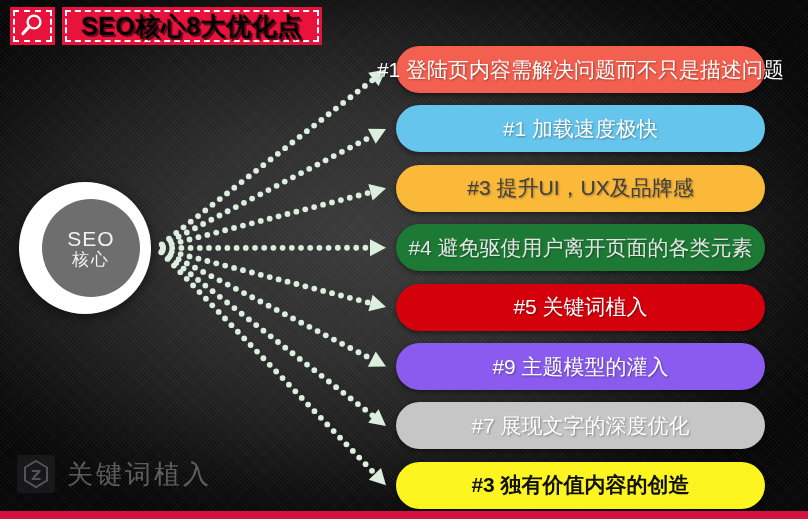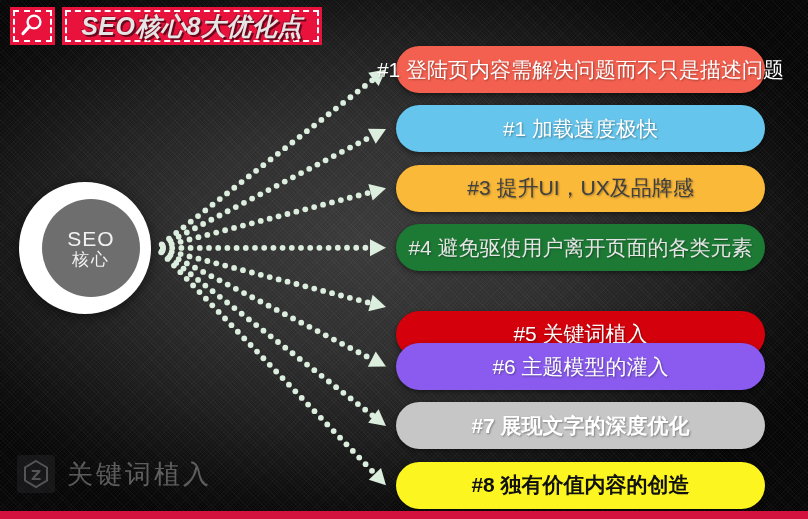--- a/index.html
+++ b/index.html
@@ -41,26 +41,25 @@
     background:#e8123c;
     box-sizing:border-box;
   }
   #title-box .dash{
     position:absolute;left:3px;top:3px;right:3px;bottom:3px;
     border:2px dashed #ffffff;
   }
   #title-text{
     position:absolute;left:0;right:0;top:0;bottom:0;
     display:flex;align-items:center;justify-content:center;
-    color:#e5e5e5;
+    color:#000000;
     font-size:25px;font-weight:bold;
     letter-spacing:.5px;
     text-shadow:2px 2px 0 rgba(0,0,0,.55), -1px -1px 0 rgba(0,0,0,.25);
     white-space:nowrap;
-    font-style:italic;
   }
 
   
   #core-circle{
     position:absolute;left:19px;top:182px;width:132px;height:132px;
     border-radius:50%;
     background:#ffffff;
     box-shadow:0 3px 14px rgba(0,0,0,.55);
   }
   #core-inner{
@@ -388,31 +387,31 @@
       </div>
       <div class="bar" style="top: 105.4px; background: rgb(102, 197, 236);">
         <span class="lbl" style="color: rgb(255, 255, 255);">#1 加载速度极快</span>
       </div>
       <div class="bar" style="top: 164.8px; background: rgb(251, 185, 58);">
         <span class="lbl" style="color: #404040;">#3 提升UI，UX及品牌感</span>
       </div>
       <div class="bar" style="top: 224.2px; background: rgb(29, 122, 53);">
         <span class="lbl" style="color: #e5e5e5;">#4 避免驱使用户离开页面的各类元素</span>
       </div>
-      <div class="bar" style="top: 283.6px; background: rgb(212, 0, 12); margin-top: 27px;">
+      <div class="bar" style="top: 283.6px; background: rgb(212, 0, 12);">
         <span class="lbl" style="color: rgb(255, 255, 255);">#5 关键词植入</span>
       </div>
       <div class="bar" style="top: 343px; background: rgb(138, 91, 238);">
-        <span class="lbl" style="color: rgb(255, 255, 255);">#6 主题模型的灌入</span>
+        <span class="lbl" style="color: rgb(255, 255, 255);">#9 主题模型的灌入</span>
       </div>
       <div class="bar" style="top: 402.4px; background: rgb(198, 198, 198);">
-        <span class="lbl" style="color: rgb(255, 255, 255); font-weight: bold;">#7 展现文字的深度优化</span>
+        <span class="lbl" style="color: rgb(255, 255, 255);">#7 展现文字的深度优化</span>
       </div>
       <div class="bar dark" style="top: 461.8px; background: rgb(252, 245, 32);">
-        <span class="lbl" style="color: rgb(17, 17, 17);">#8 独有价值内容的创造</span>
+        <span class="lbl" style="color: rgb(17, 17, 17);">#3 独有价值内容的创造</span>
       </div>
     </div>
 
   <div id="watermark">
     <div id="wm-logo">
       <svg width="30" height="30" viewBox="0 0 30 30">
         <polygon points="15,2 26,8.5 26,21.5 15,28 4,21.5 4,8.5" fill="none" stroke="#b9b9b9" stroke-width="2"></polygon>
         <text x="15" y="21" text-anchor="middle" font-size="14" font-family="DejaVu Sans, sans-serif" font-weight="bold" fill="#b9b9b9">Z</text>
       </svg>
     </div>

